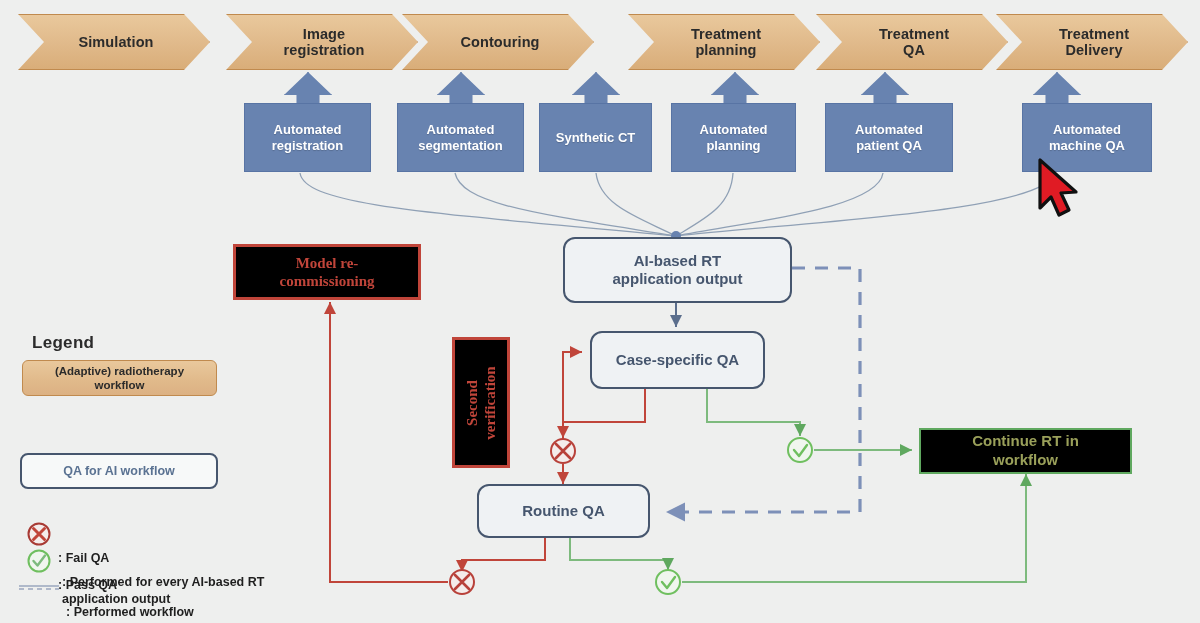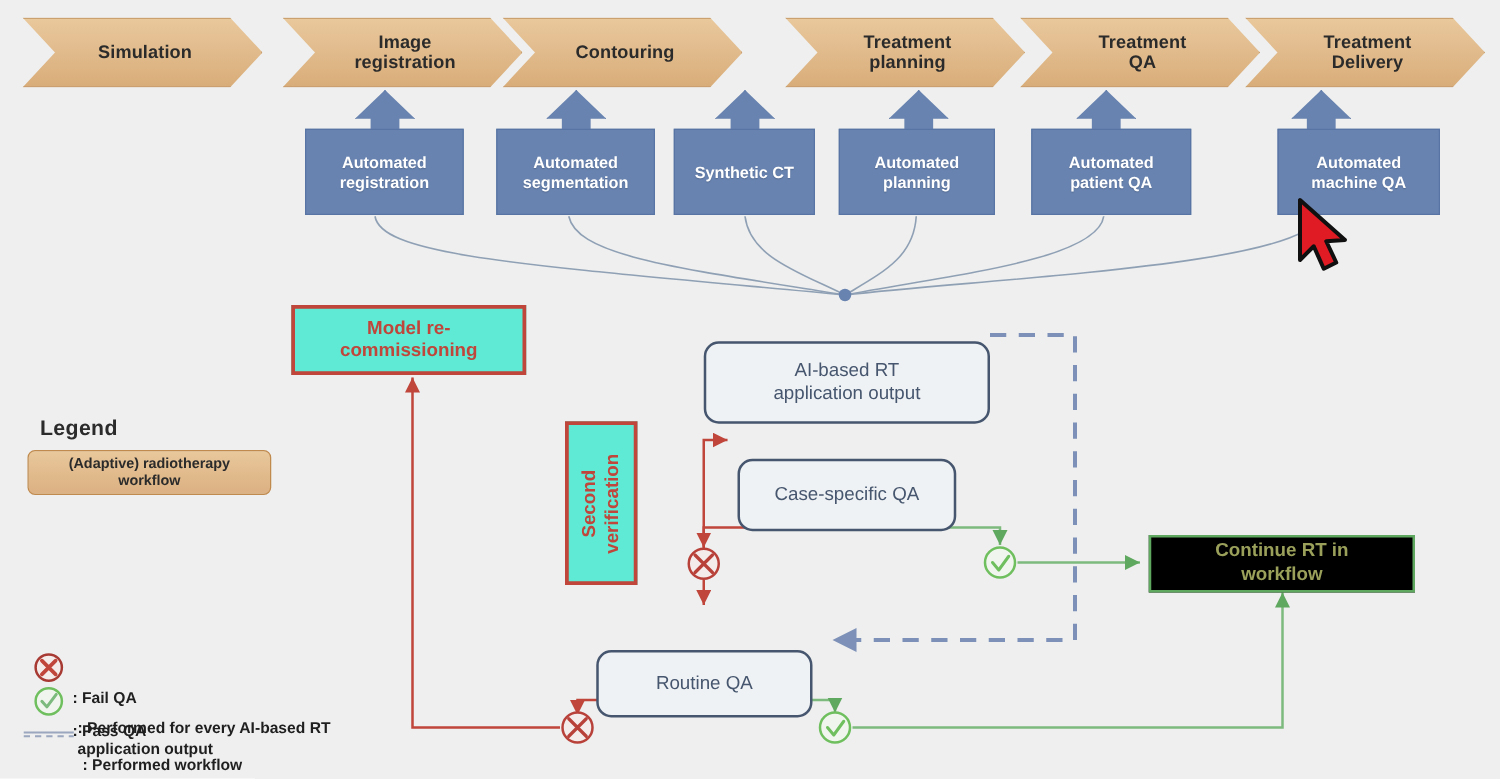--- a/index.html
+++ b/index.html
@@ -51,37 +51,37 @@
 
   
   .qabox{
     position:absolute;
     background:#eff2f4;
     border:2.5px solid #46566e;
     border-radius:12px;
     display:flex;align-items:center;justify-content:center;
     text-align:center;
     color:#46566e;
-    font-size:15px;font-weight:normal;
+    font-size:15px;font-weight:bold;
     line-height:1.22;
     box-sizing:border-box;
-    margin-top:36px;
   }
 
   
   .redbox{
     position:absolute;
-    background:#5eead4;
+    background:#000000;
     border:3px solid #c0453a;
     display:flex;align-items:center;justify-content:center;
     text-align:center;
     color:#c0453a;
     font-size:15px;font-weight:bold;
     line-height:1.2;
     box-sizing:border-box;
+    font-family:Liberation Serif, serif;
   }
   .vert-text{
     transform:rotate(-90deg);
     white-space:nowrap;
     font-size:15px;font-weight:bold;color:#c0453a;
     line-height:1.2;
     text-align:center;
   }
 
   
@@ -290,20 +290,23 @@
     </g>
   </svg>
 
   <div class="legend-title" style="left:32px;top:333px;">Legend</div>
 
   <div class="lg-tan" style="left:22px;top:360px;width:195px;height:36px;">
     <span>(Adaptive) radiotherapy<br>workflow</span>
   </div>
 
 
+  <div class="lg-white" style="left:20px;top:453px;width:198px;height:36px;">
+    <span>QA for AI workflow</span>
+  </div>
 
   <div class="lg-row" style="left:26px;top:503px;">
     <svg width="26" height="26">
       <circle cx="13" cy="13" r="10.5" fill="#f4eceb" stroke="#a83a34" stroke-width="2"></circle>
       <path d="M7.5,7.5 L18.5,18.5 M18.5,7.5 L7.5,18.5" stroke="#c0453a" stroke-width="3" stroke-linecap="round"></path>
     </svg>
     <span class="lg-label">: Fail QA</span>
   </div>
 
   <div class="lg-row" style="left:26px;top:530px;">

